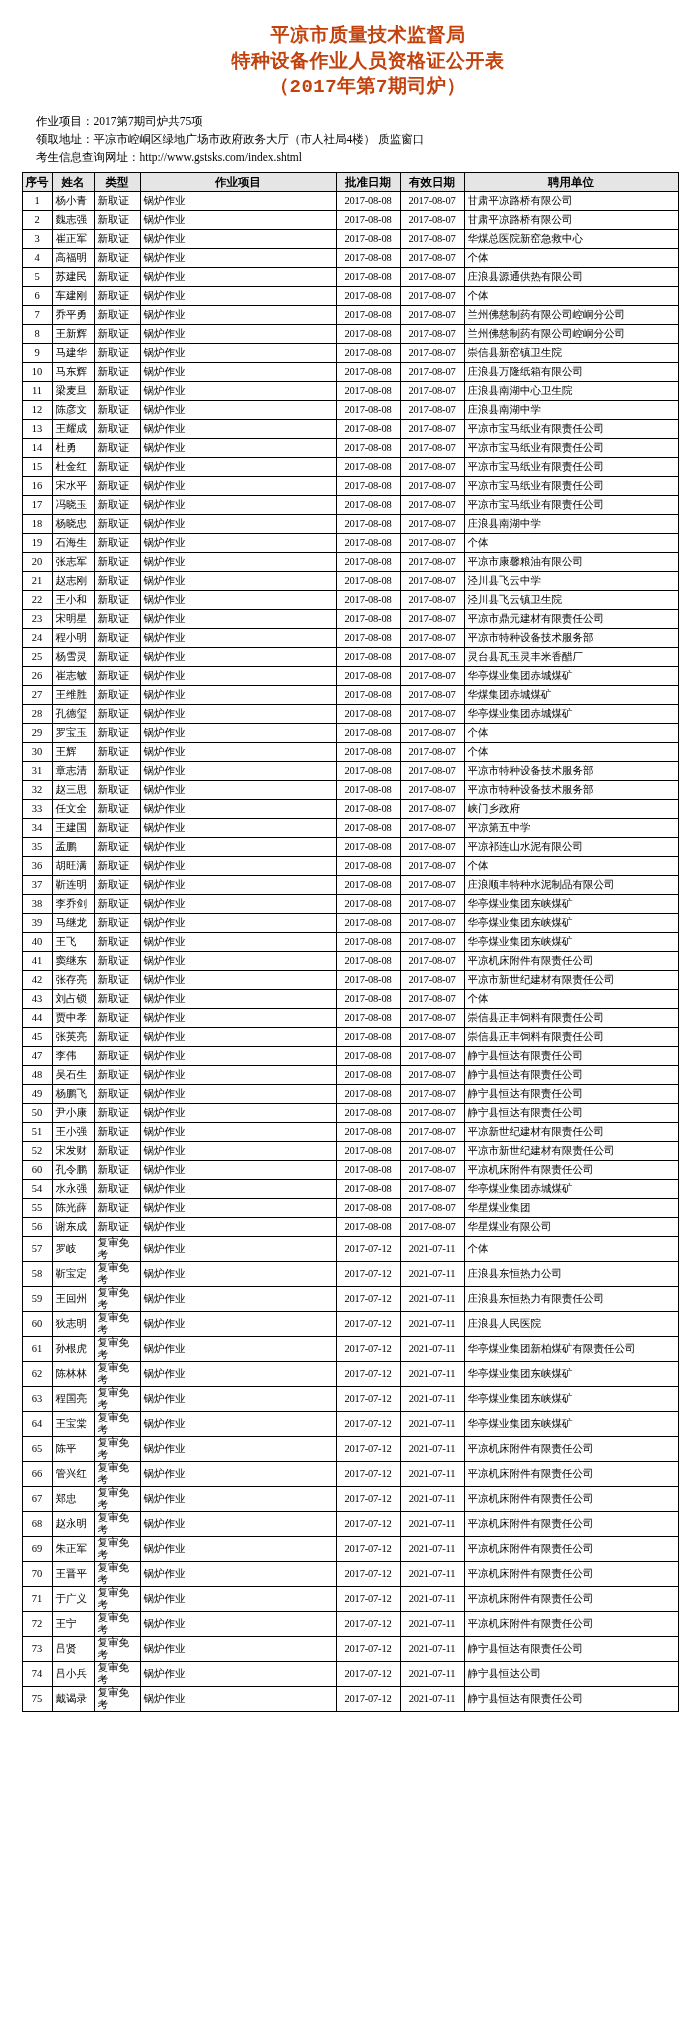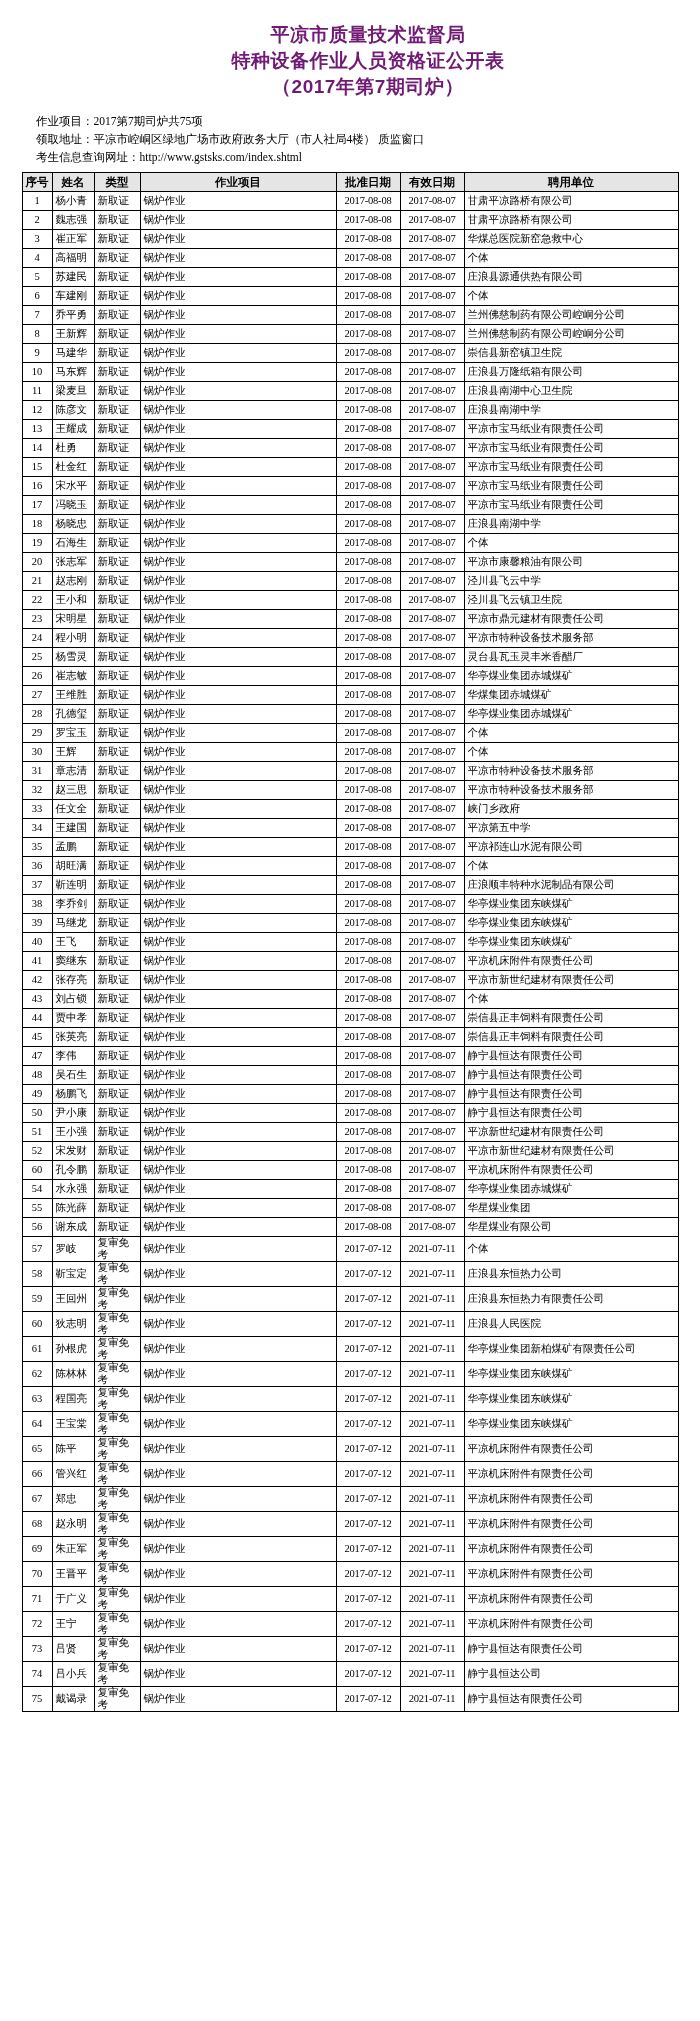--- a/index.html
+++ b/index.html
@@ -23,25 +23,26 @@
   .title-block {
     text-align: center;
     padding-top: 22px;
   }
   .title-line {
     font-family: "Liberation Sans", "DejaVu Sans", sans-serif;
     font-weight: bold;
     font-size: 19px;
     line-height: 26px;
     letter-spacing: 0.5px;
-    color: #701a75;
+    color: #c2410c;
     padding-left: 36px;
   }
   .title-line.sub {
     font-size: 19px;
+    font-family: Liberation Mono, monospace;
   }
   .meta-block {
     margin: 12px 0 6px 0;
     padding-left: 36px;
   }
   .meta-line {
     font-size: 11.5px;
     line-height: 18px;
     color: #000;
     white-space: nowrap;

